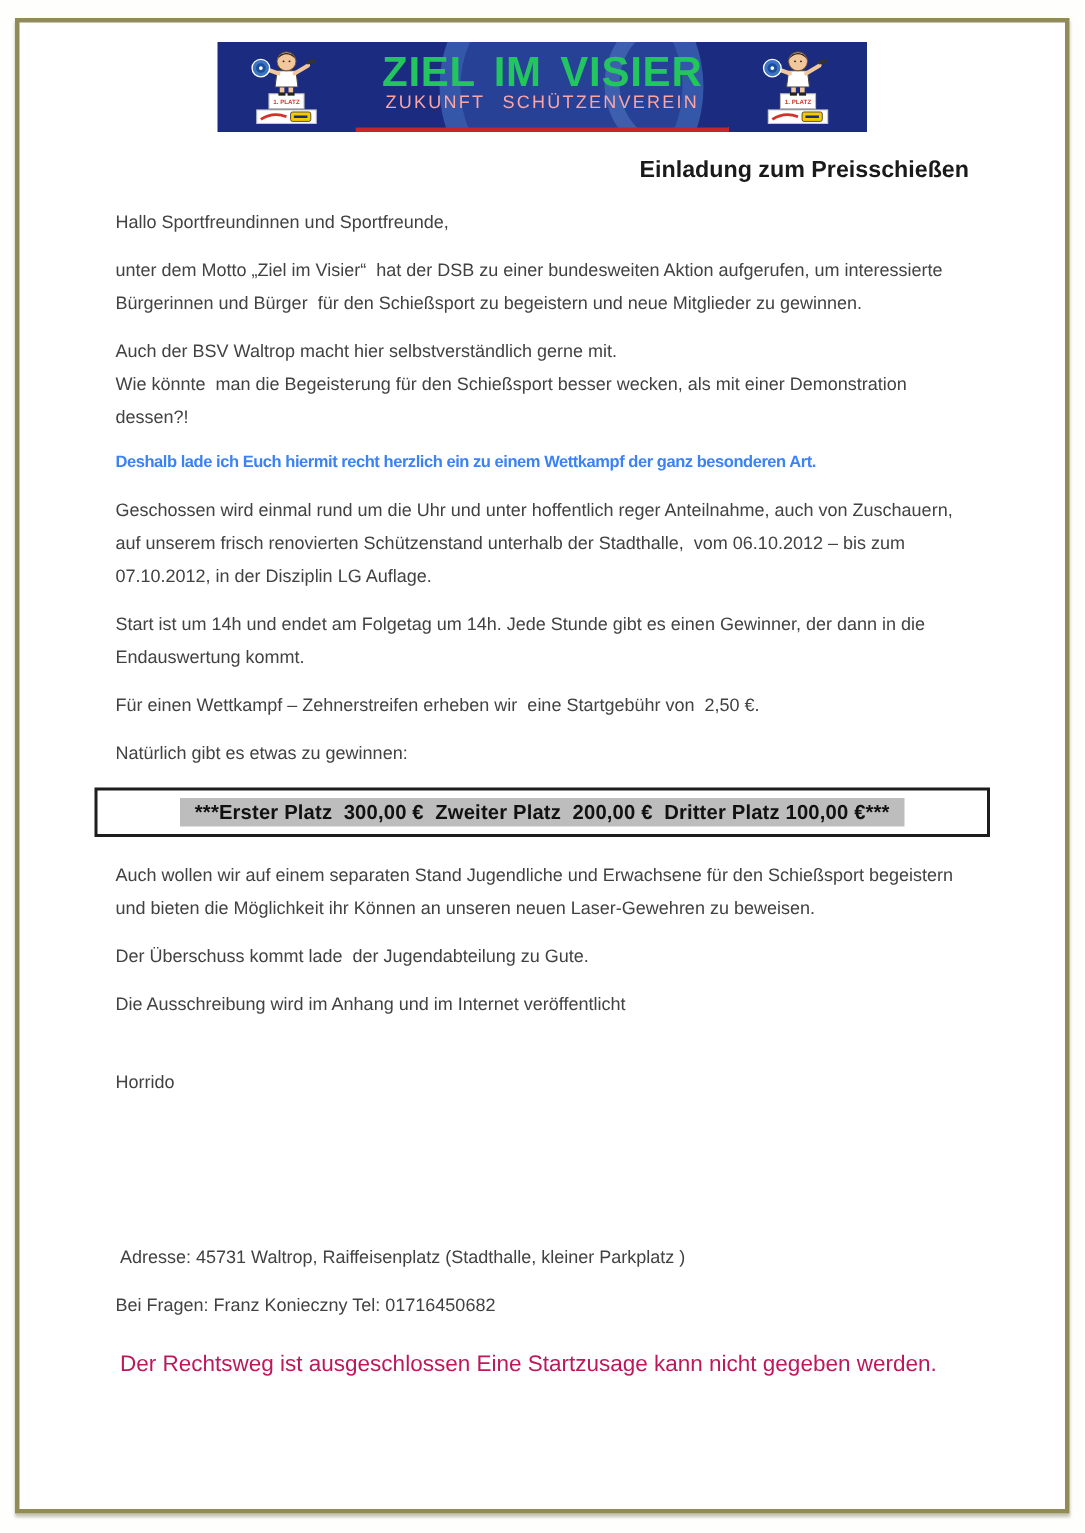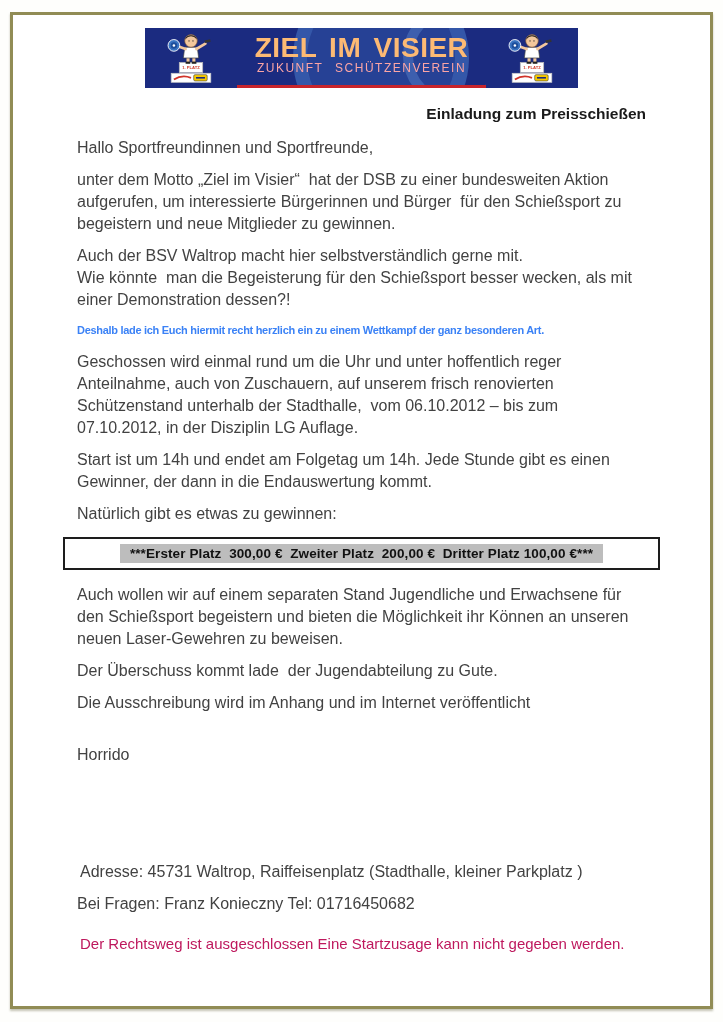--- a/index.html
+++ b/index.html
@@ -22,31 +22,31 @@
   .ring1 {
     position:absolute; left:56px; top:-58px; width:176px; height:176px; border-radius:50%;
     box-sizing:border-box; background:rgba(48,84,165,0.55); border:14px solid rgba(66,108,186,0.55);
   }
   .ring2 {
     position:absolute; left:166px; top:-24px; width:104px; height:104px; border-radius:50%;
     box-sizing:border-box; border:10px solid rgba(90,134,205,0.45);
   }
   .banner-title {
     position:relative; z-index:2; margin-top:5px; text-align:center;
-    font-size:28px; font-weight:bold; color:#fdba74; letter-spacing:0.5px; word-spacing:4px; line-height:1.05;
+    font-size:28px; font-weight:bold; color:#22c55e; letter-spacing:0.5px; word-spacing:4px; line-height:1.05;
   }
   .banner-subtitle {
     position:relative; z-index:2; text-align:center;
     font-size:12px; color:#fca5a5; letter-spacing:1.5px; word-spacing:7px; line-height:1.1;
   }
   .banner-red { position:absolute; z-index:3; left:0; right:0; bottom:0; height:3px; background:#c8242b; }
   
   .content { padding:0 64px; color:#424242; }
   .doc-title { margin:17px 0 0; text-align:right; font-size:15.5px; font-weight:bold; color:#1a1a1a; }
-  .para { margin:10px 0 0; font-size:16px; line-height:22px; white-space:pre-wrap; }
+  .para { margin:10px 0 0; font-size:12px; line-height:22px; white-space:pre-wrap; }
   .mt-lg { margin-top:14px; }
   .para-bold {
     font-weight:bold; color:#3b82f6; white-space:nowrap;
     font-size:11px; letter-spacing:-0.3px; margin-top:8px;
   }
   .prize-box {
     margin:12px -14px 0; border:2px solid #1d1d1d; padding:5px 6px;
     text-align:center; white-space:nowrap; overflow:hidden;
   }
   .prize-highlight {
@@ -128,20 +128,21 @@
     <main class="content">
       <h1 class="doc-title">Einladung zum Preisschießen</h1>
 
       <p class="para mt-lg">Hallo Sportfreundinnen und Sportfreunde,</p>
       <p class="para">unter dem Motto „Ziel im Visier“  hat der DSB zu einer bundesweiten Aktion aufgerufen, um interessierte Bürgerinnen und Bürger  für den Schießsport zu begeistern und neue Mitglieder zu gewinnen.</p>
       <p class="para">Auch der BSV Waltrop macht hier selbstverständlich gerne mit.
 Wie könnte  man die Begeisterung für den Schießsport besser wecken, als mit einer Demonstration dessen?!</p>
       <p class="para para-bold">Deshalb lade ich Euch hiermit recht herzlich ein zu einem Wettkampf der ganz besonderen Art.</p>
       <p class="para">Geschossen wird einmal rund um die Uhr und unter hoffentlich reger Anteilnahme, auch von Zuschauern, auf unserem frisch renovierten Schützenstand unterhalb der Stadthalle,  vom 06.10.2012 – bis zum 07.10.2012, in der Disziplin LG Auflage.</p>
       <p class="para">Start ist um 14h und endet am Folgetag um 14h. Jede Stunde gibt es einen Gewinner, der dann in die Endauswertung kommt.</p>
+      <p class="para">Für einen Wettkampf – Zehnerstreifen erheben wir  eine Startgebühr von  2,50 €.</p>
       <p class="para">Natürlich gibt es etwas zu gewinnen:</p>
 
       <div class="prize-box">
         <span class="prize-highlight">***Erster Platz  300,00 €  Zweiter Platz  200,00 €  Dritter Platz 100,00 €***</span>
       </div>
 
       <p class="para mt-lg">Auch wollen wir auf einem separaten Stand Jugendliche und Erwachsene für den Schießsport begeistern und bieten die Möglichkeit ihr Können an unseren neuen Laser-Gewehren zu beweisen.</p>
       <p class="para">Der Überschuss kommt lade  der Jugendabteilung zu Gute.</p>
       <p class="para">Die Ausschreibung wird im Anhang und im Internet veröffentlicht</p>
 

